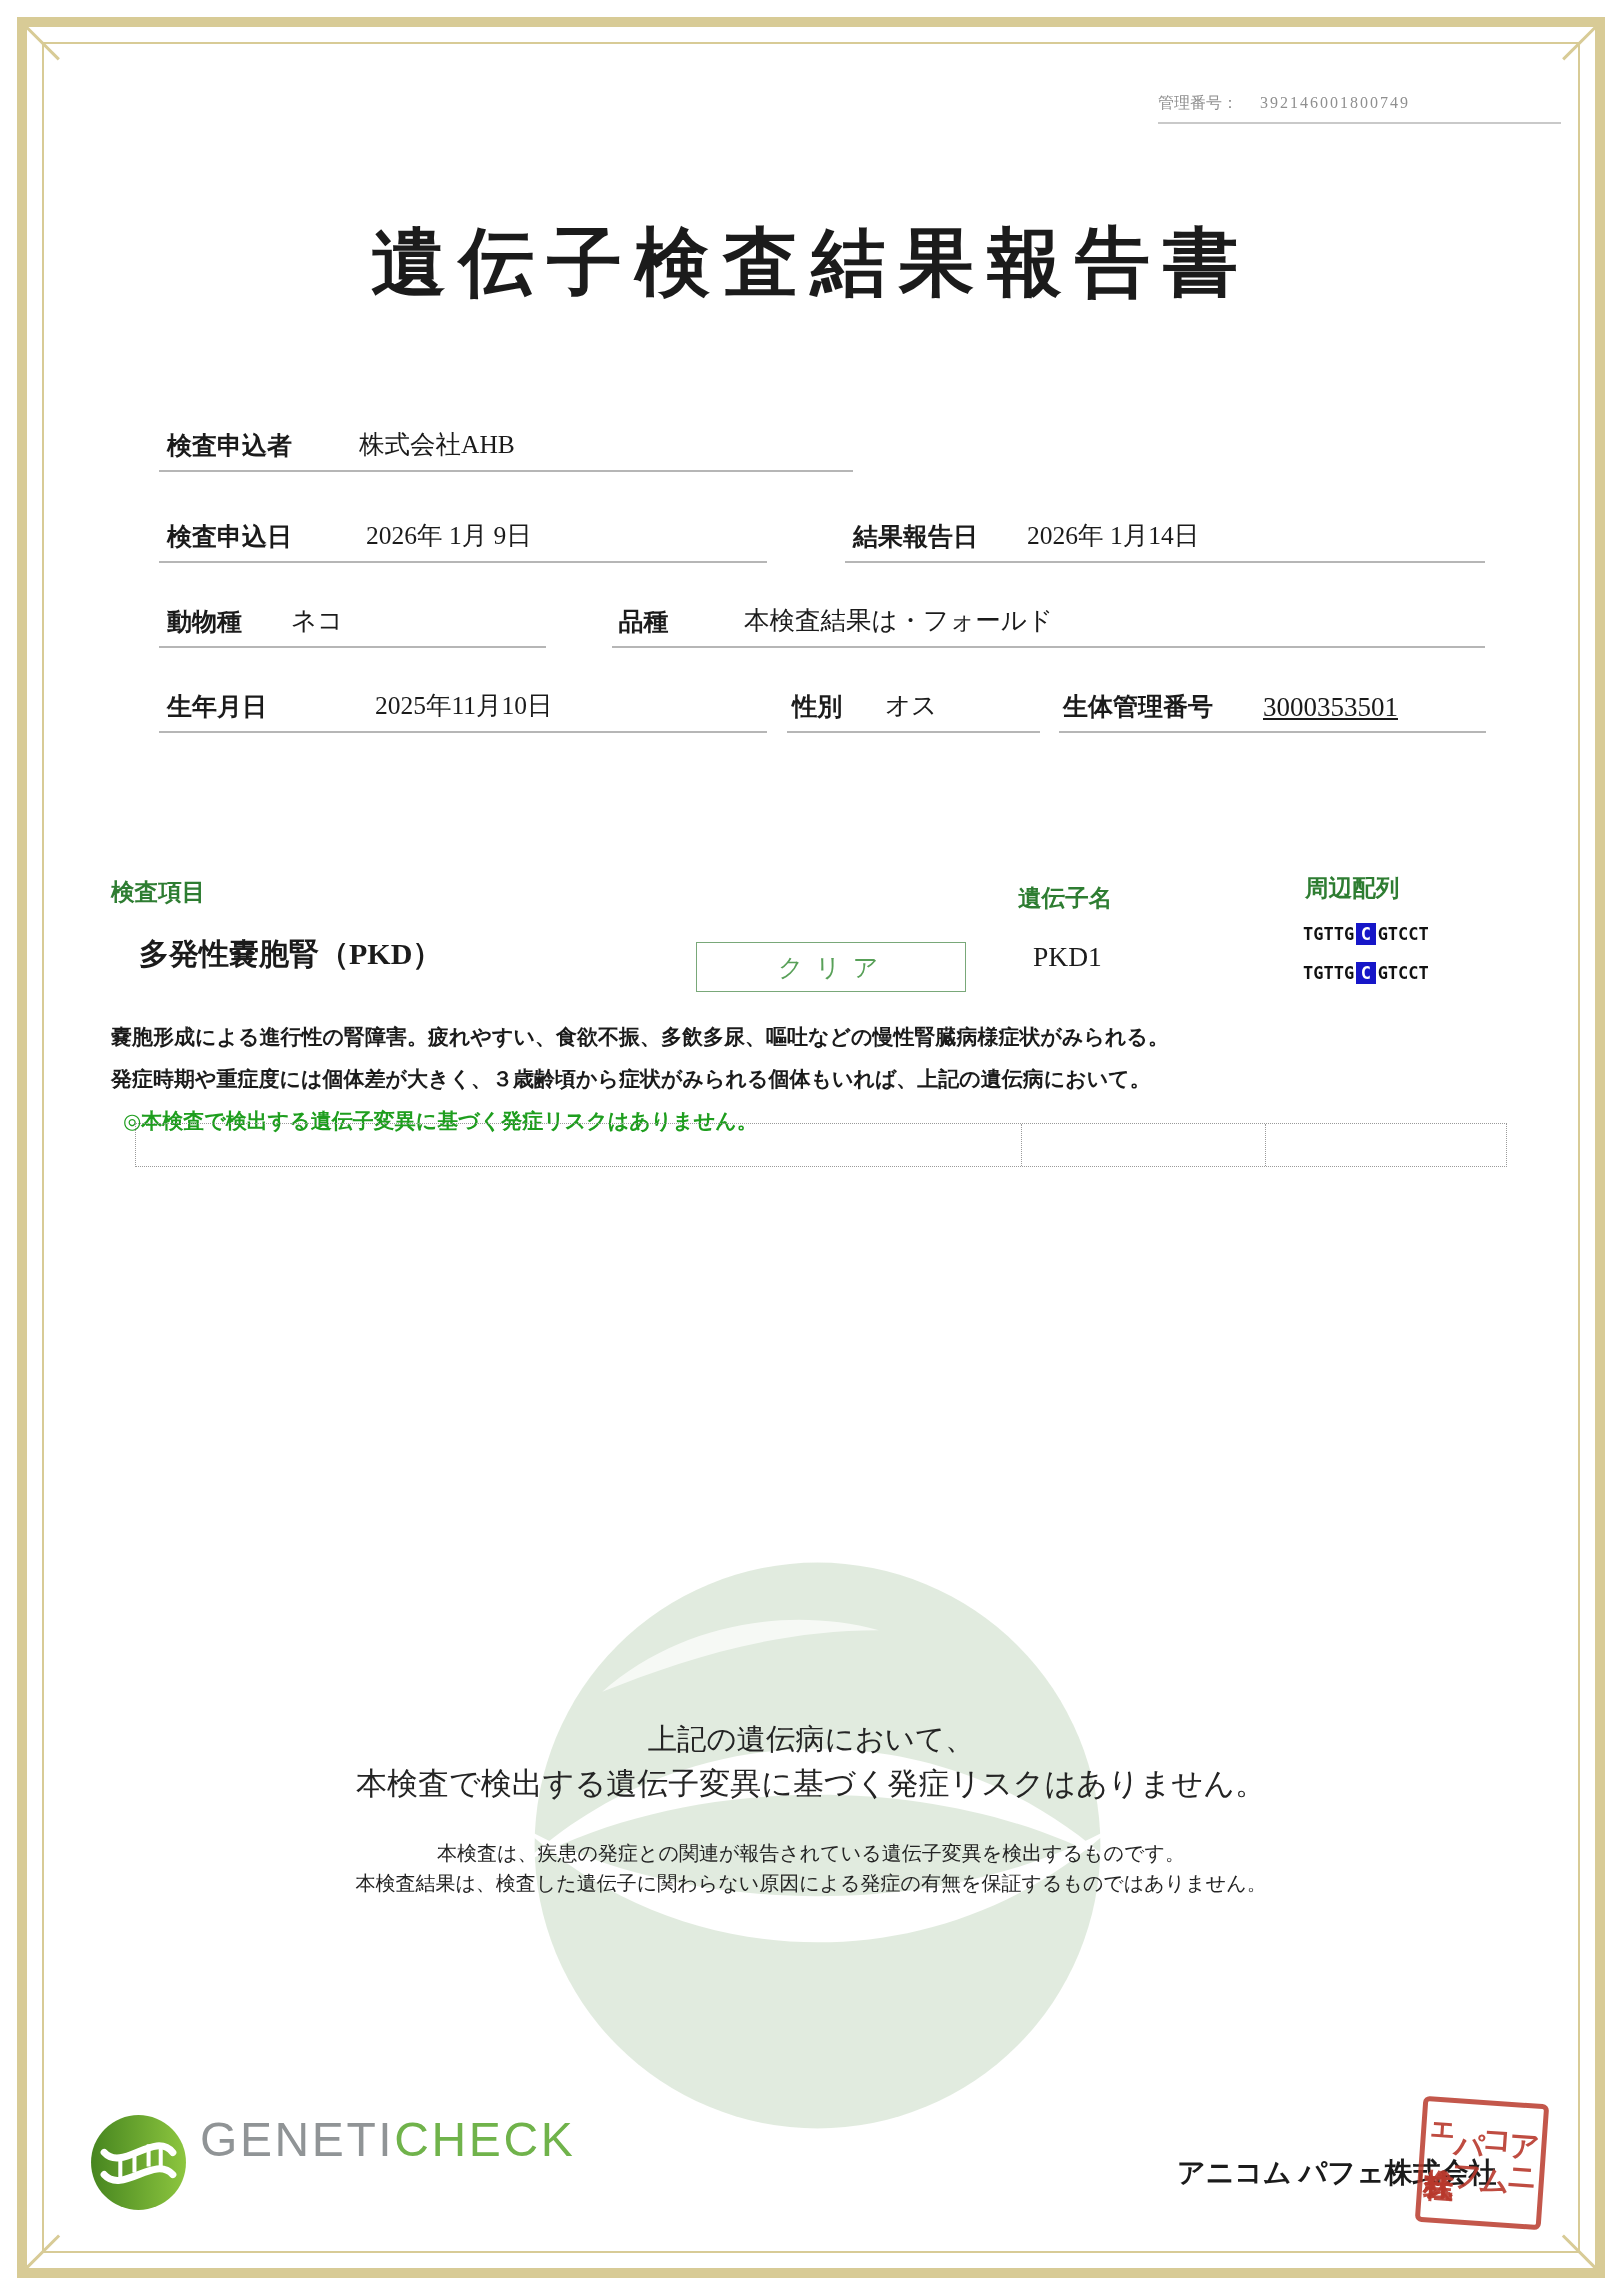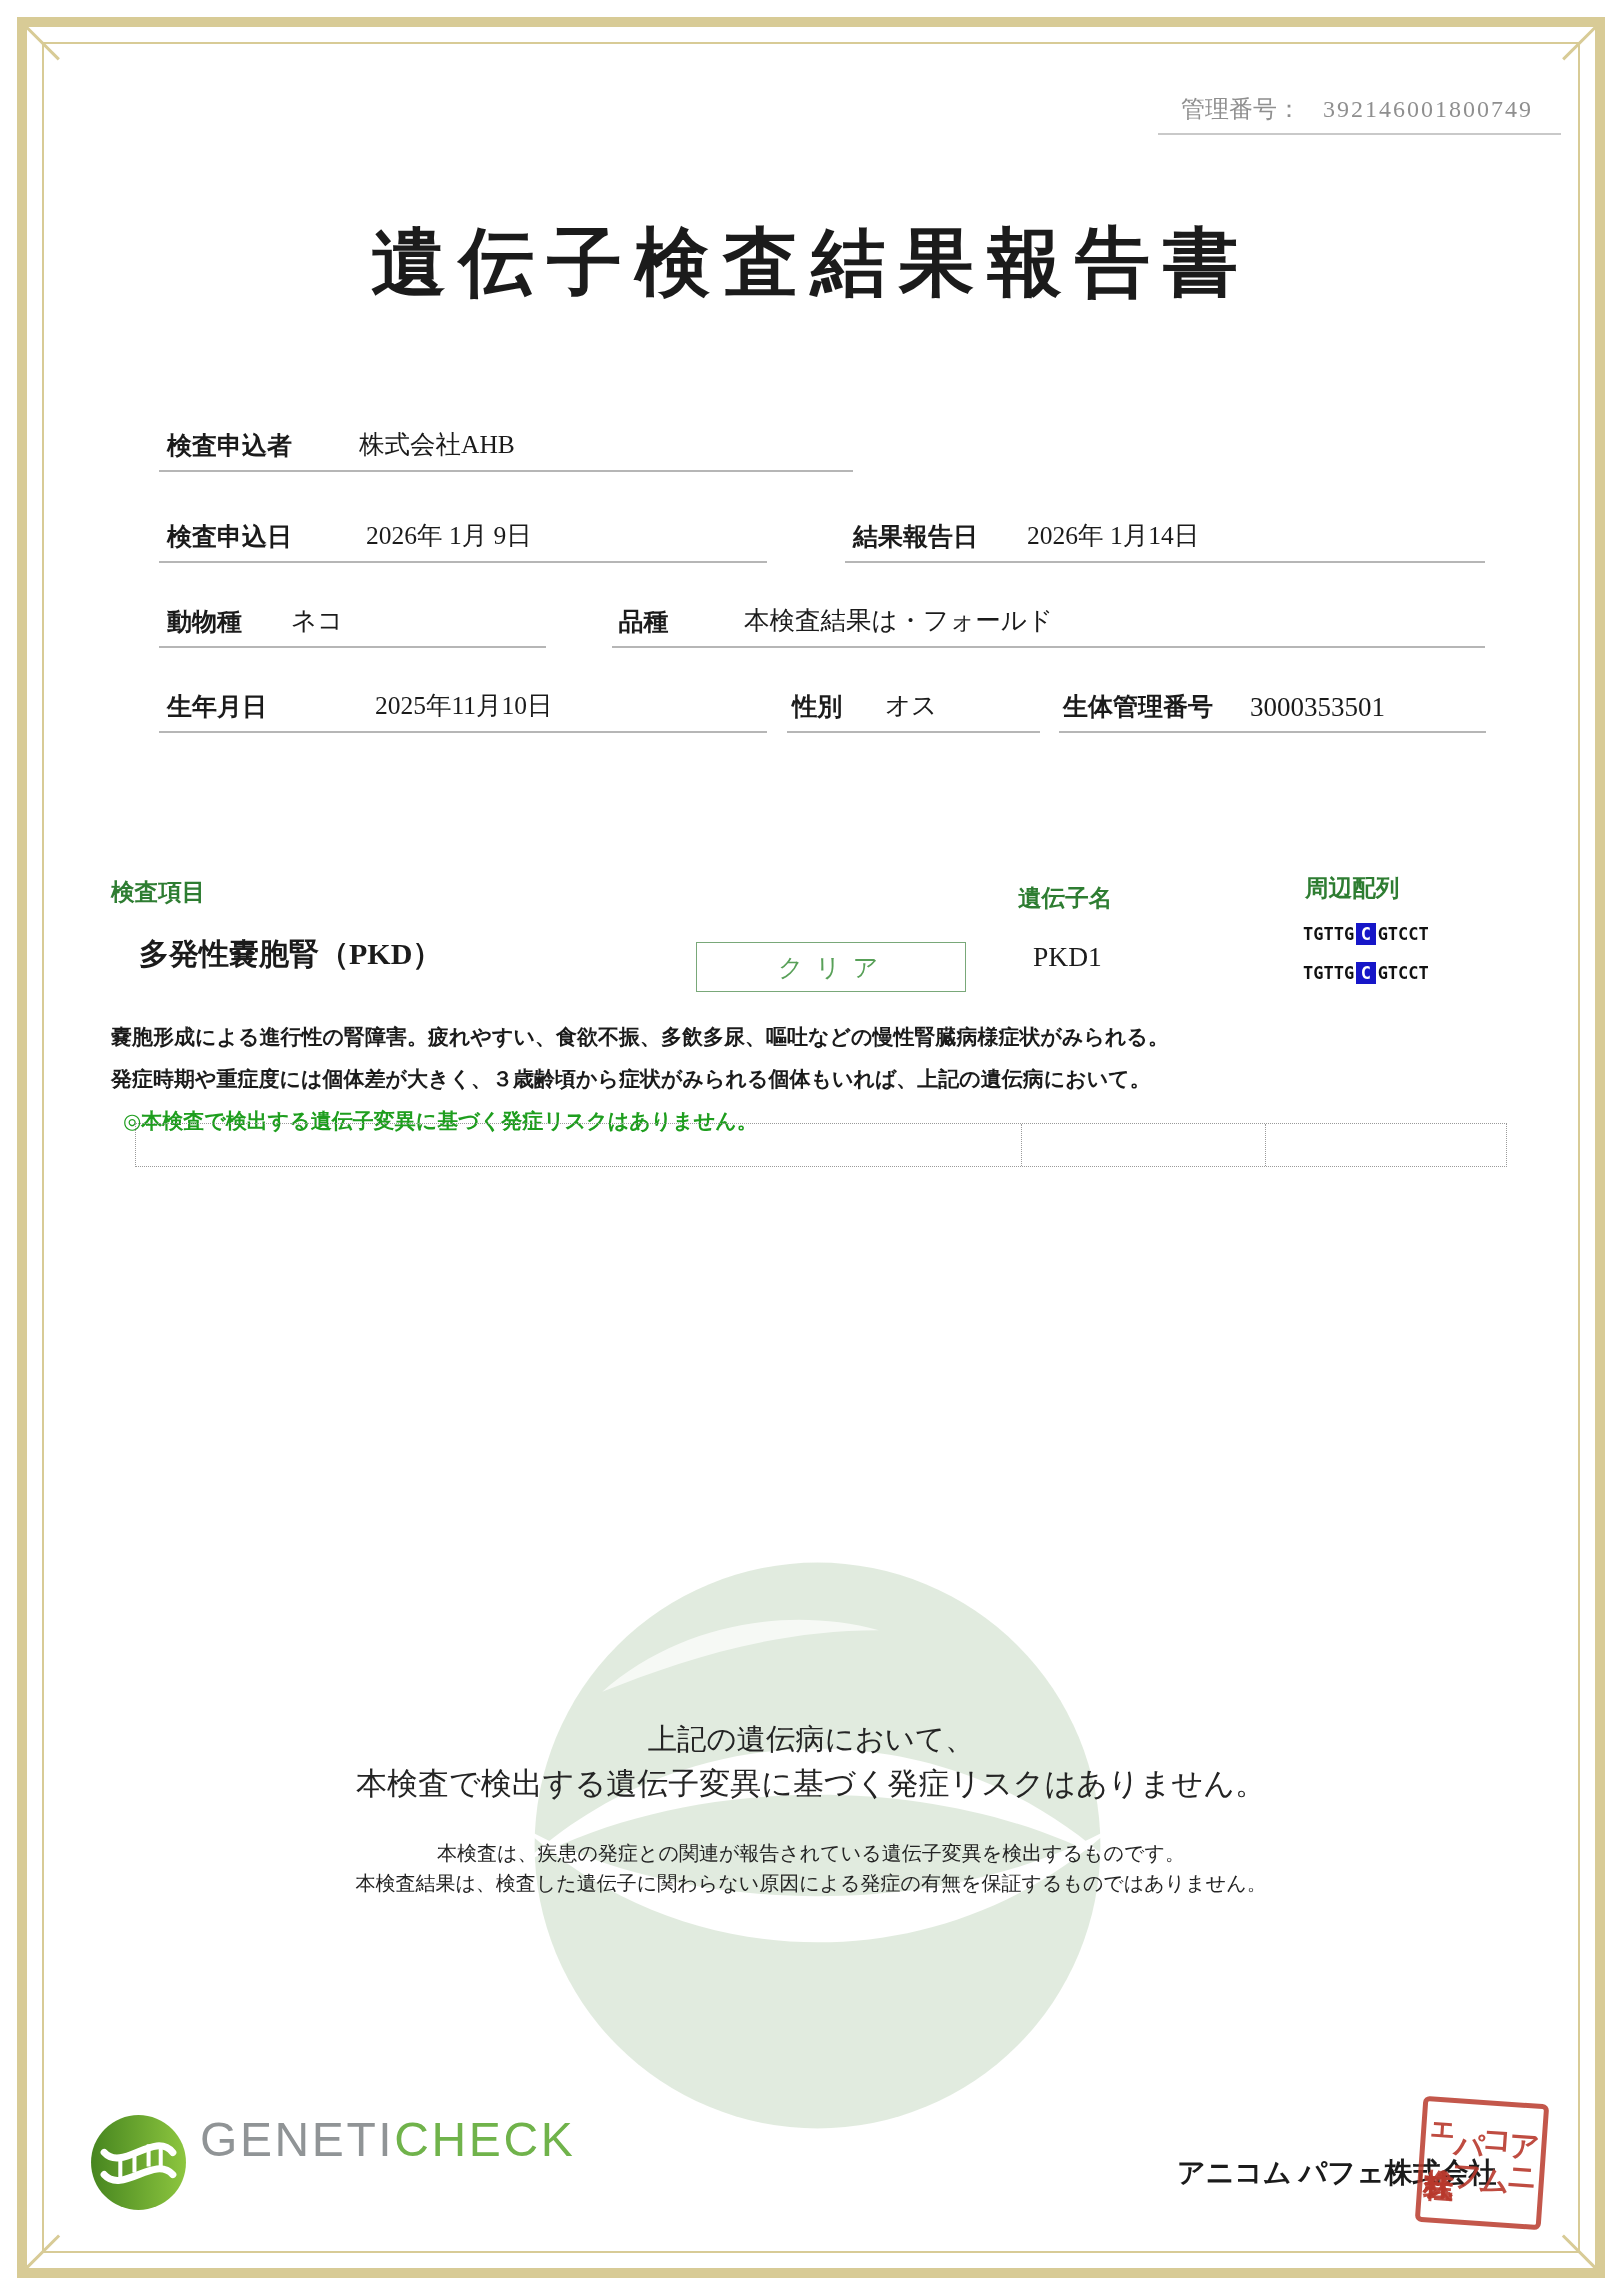--- a/index.html
+++ b/index.html
@@ -13,21 +13,21 @@
   .frame-outer{position:absolute;inset:17px;border:10.5px solid #d8cb96;pointer-events:none;z-index:5;}
   .frame-inner{position:absolute;inset:42px;border:2px solid #d8cb96;pointer-events:none;z-index:5;}
   .corner{position:absolute;width:48px;height:2.6px;background:#d8cb96;z-index:5;}
   .corner.tl{top:41px;left:18.3px;transform:rotate(45deg);}
   .corner.tr{top:41px;right:18.3px;transform:rotate(-45deg);}
   .corner.bl{bottom:41px;left:18.3px;transform:rotate(-45deg);}
   .corner.br{bottom:41px;right:18.3px;transform:rotate(45deg);}
 
   
   #mgmt{position:absolute;left:1158px;top:93px;width:398px;border-bottom:2px solid #c9c9c9;
-    padding-bottom:7.9px;color:#8f8f8f;font-size:24px;text-align:center;padding-right:5.2px;z-index:2;}
+    padding-bottom:7.9px;color:#8f8f8f;font-size:16px;text-align:left;padding-right:5.2px;z-index:2;}
   #mgmt .num{margin-left:22px;letter-spacing:2px;}
 
   
   #title{position:absolute;top:213px;left:0;width:100%;text-align:center;
     font-size:75px;font-weight:bold;letter-spacing:13px;z-index:2;}
 
   
   .frow{position:absolute;border-bottom:2px solid #b6b6b6;height:39px;z-index:2;}
   .frow .lbl{position:absolute;bottom:7.9px;font-weight:bold;font-size:25px;white-space:nowrap;}
   .frow .val{position:absolute;bottom:7.9px;font-size:25.5px;white-space:nowrap;}
@@ -39,21 +39,21 @@
   #row-report-date .lbl{left:7.9px;} #row-report-date .val{left:182px;}
   #row-species{left:159px;top:607px;width:387px;}
   #row-species .lbl{left:7.9px;} #row-species .val{left:132px;}
   #row-breed{left:612px;top:607px;width:873px;}
   #row-breed .lbl{left:6.5px;} #row-breed .val{left:132px;}
   #row-birth{left:159px;top:692px;width:608px;}
   #row-birth .lbl{left:7.9px;} #row-birth .val{left:216px;}
   #row-sex{left:787px;top:692px;width:253px;}
   #row-sex .lbl{left:5.2px;} #row-sex .val{left:98px;}
   #row-bodyid{left:1059px;top:692px;width:427px;}
-  #row-bodyid .lbl{left:3.9px;} #row-bodyid .val{left:191px;font-size:27px;}
+  #row-bodyid .lbl{left:3.9px;} #row-bodyid .val{left:204px;font-size:27px;text-decoration:underline;}
 
   
   .res-head{position:absolute;font-weight:bold;font-size:23.6px;color:#2e7d32;z-index:2;white-space:nowrap;}
   #h-item{left:111px;top:876px;}
   #h-gene{left:1018px;top:882px;}
   #h-seq{left:1305px;top:872px;}
   #item-name{position:absolute;left:111px;top:934px;font-weight:bold;font-size:30px;z-index:2;white-space:nowrap;margin-left:28px;}
   #clear-box{position:absolute;left:696px;top:942px;width:262px;height:48px;border:1.3px solid #79a879;
     display:flex;align-items:center;justify-content:center;font-size:25px;letter-spacing:11.8px;
     padding-left:6px;color:#58a058;z-index:2;}

